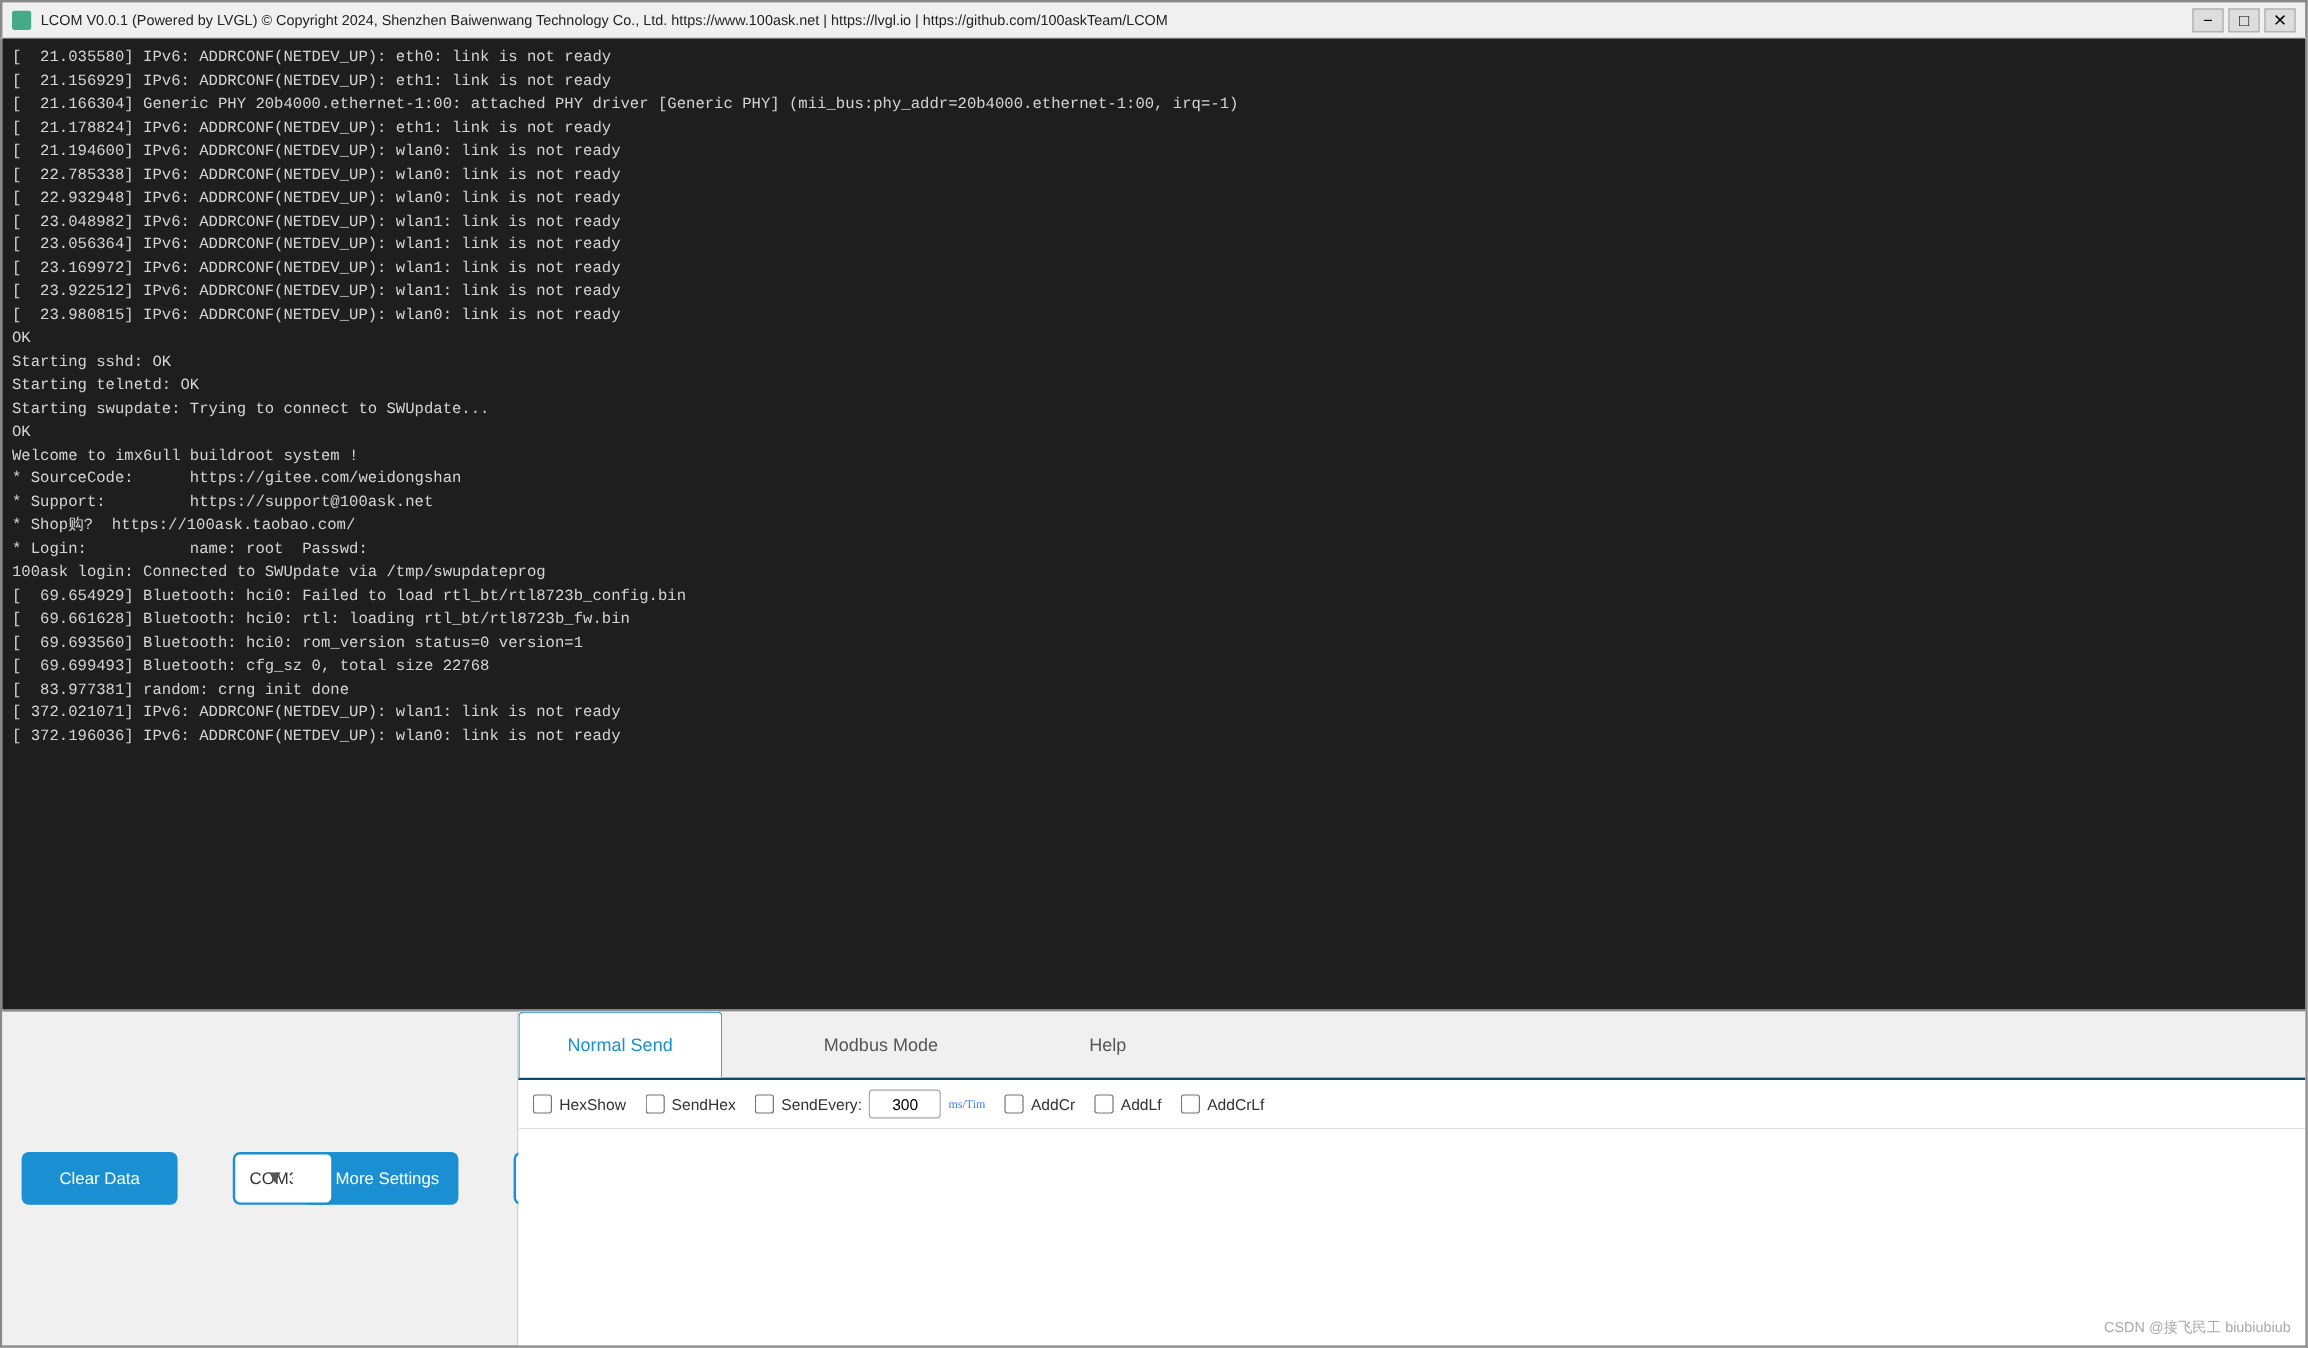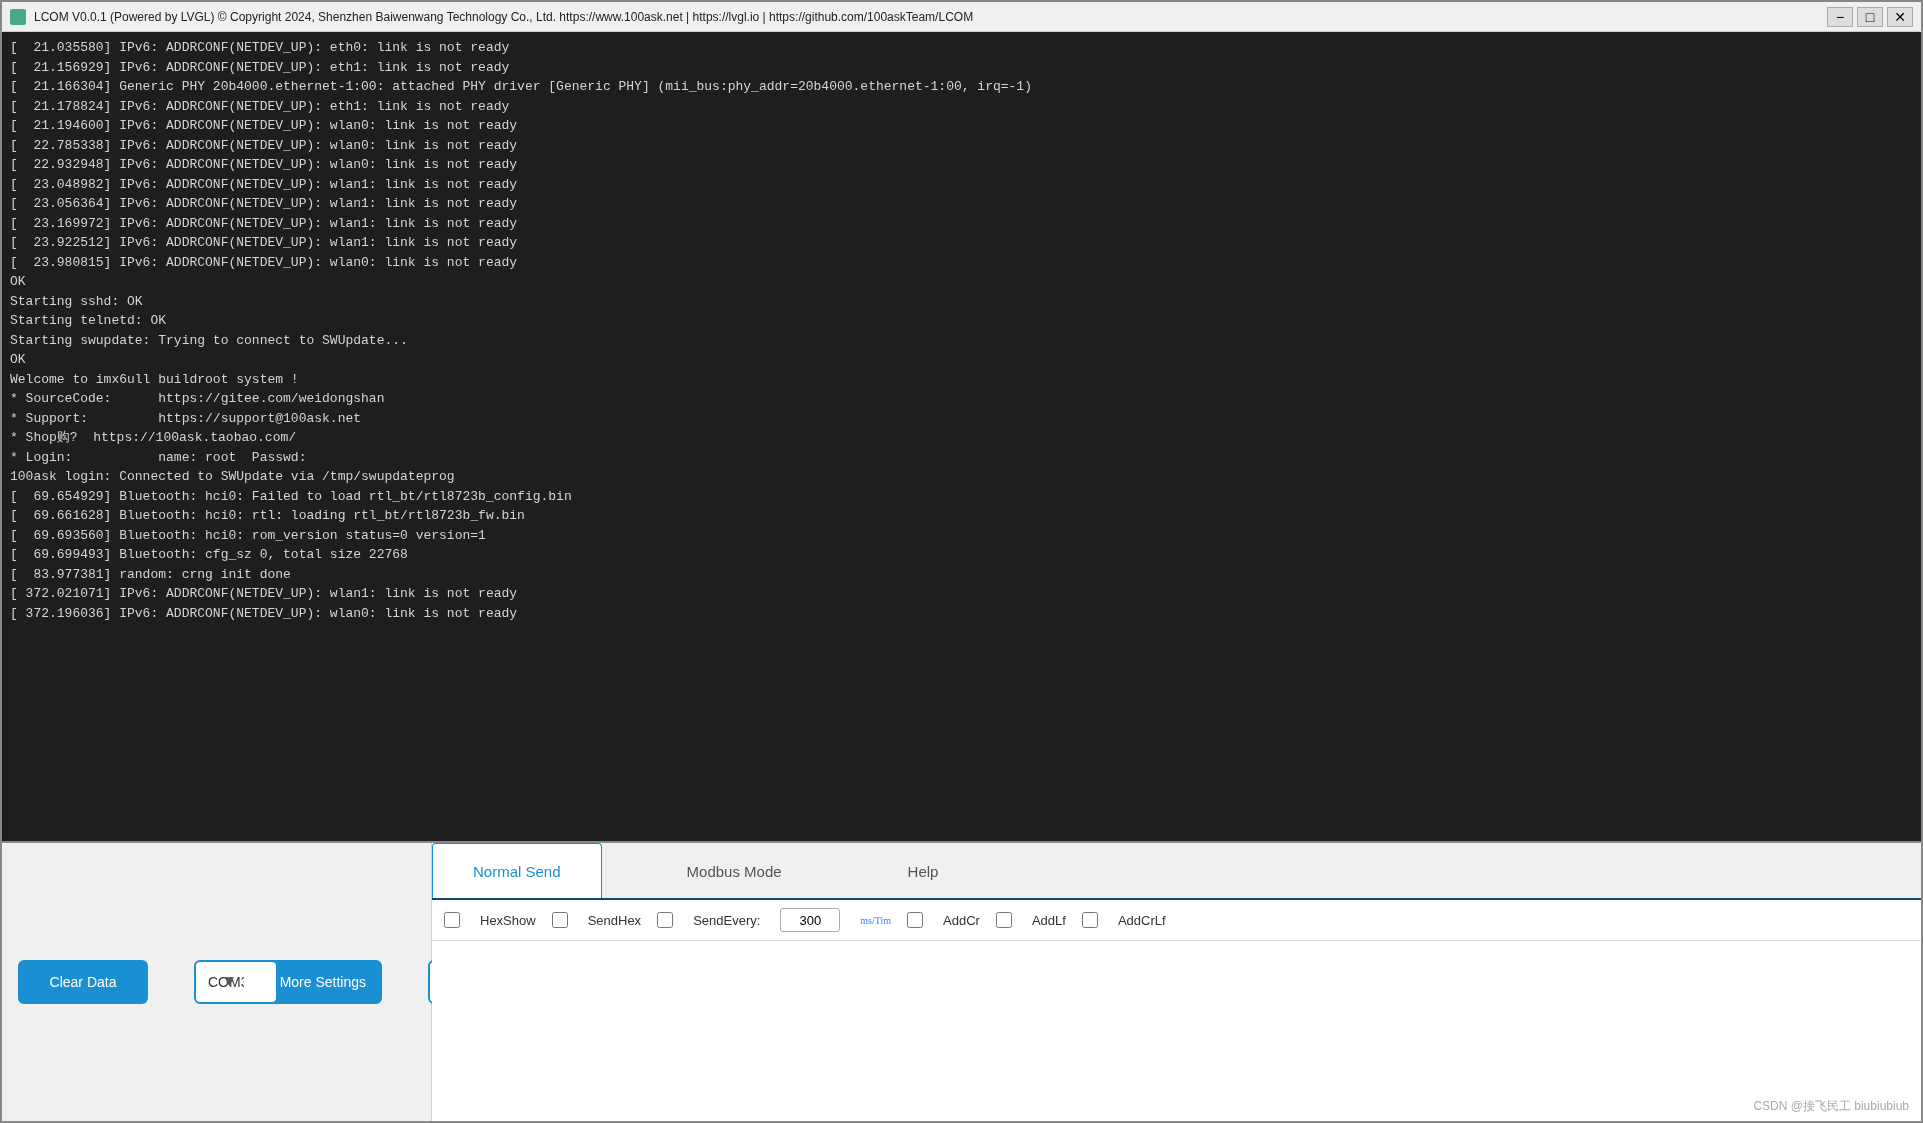--- a/index.html
+++ b/index.html
@@ -244,21 +244,21 @@
       align-items: center;
       padding: 8px 12px;
       gap: 16px;
       background: white;
       border-bottom: 1px solid #ddd;
       flex-wrap: wrap;
     }
     .option-group {
       display: flex;
       align-items: center;
-      gap: 20px;
+      gap: 6px;
     }
     .option-checkbox {
       width: 16px;
       height: 16px;
       cursor: pointer;
       accent-color: #1a8fd1;
     }
     .option-label {
       font-family: Arial, sans-serif;
       font-size: 13px;

